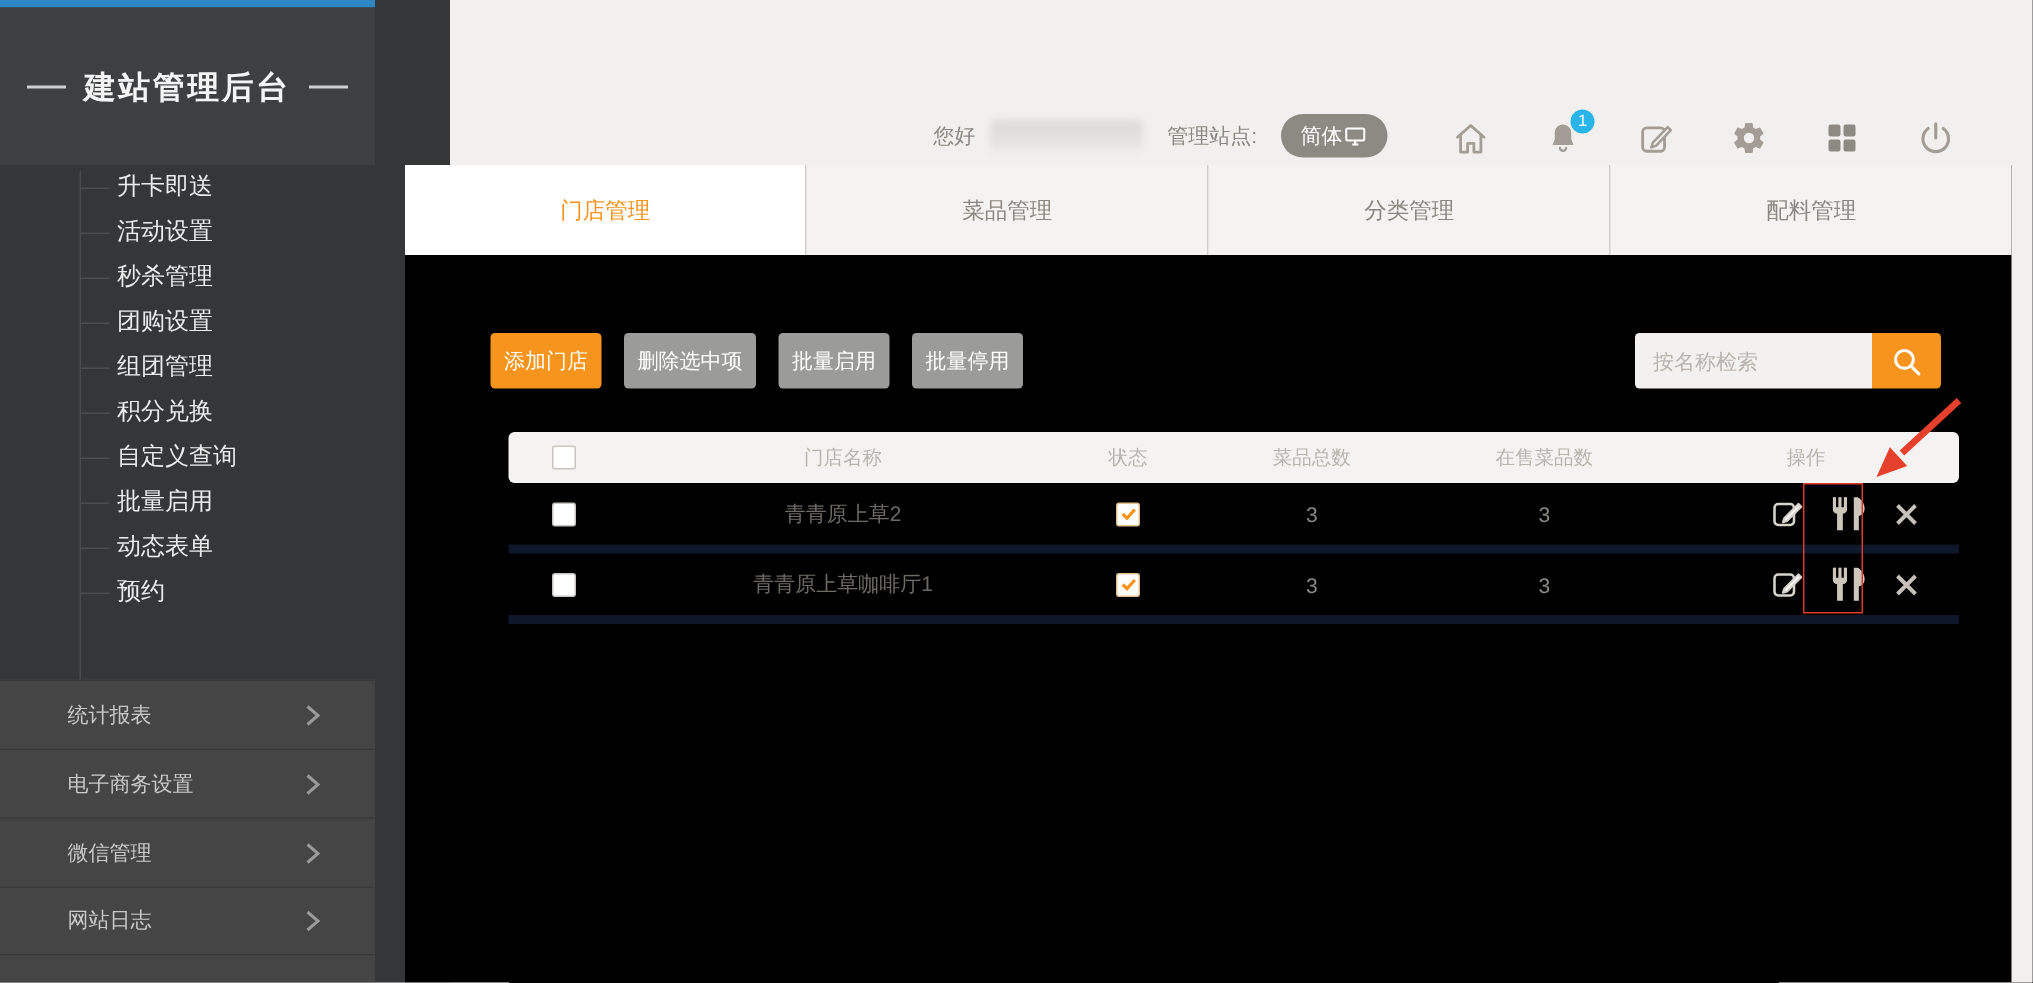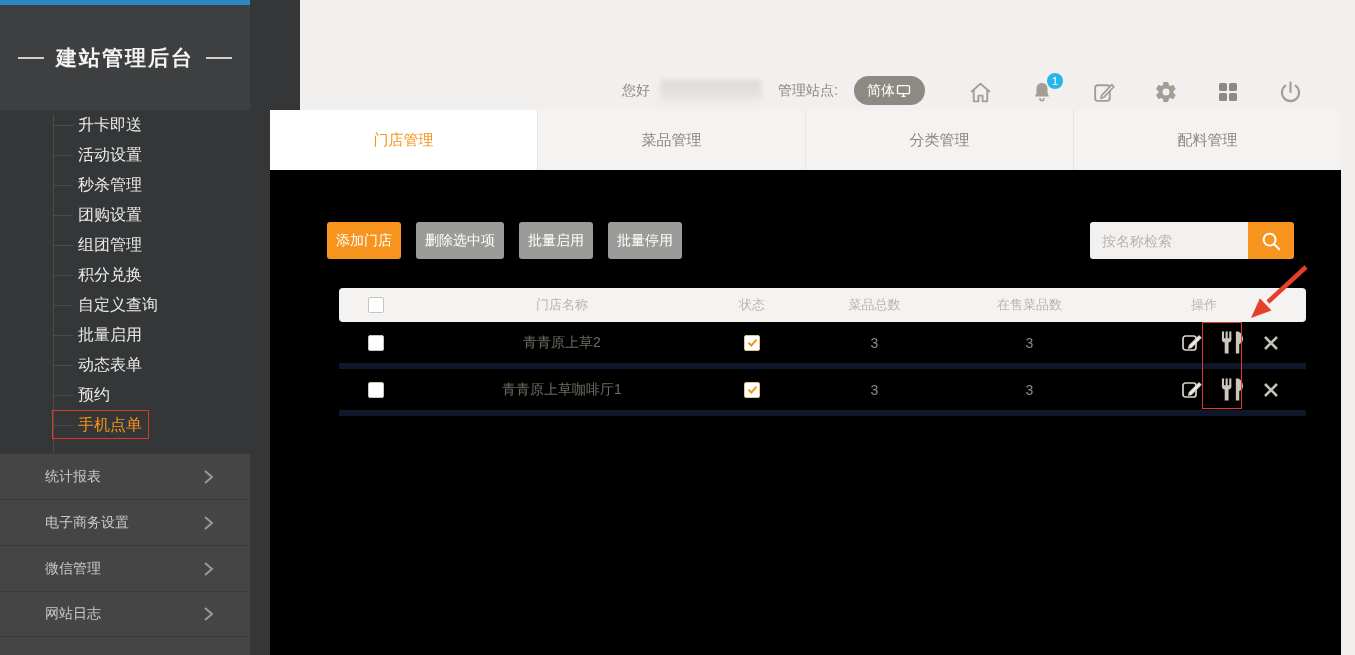--- a/index.html
+++ b/index.html
@@ -98,21 +98,20 @@
     <div class="sub-item"><span class="tick"></span><span>升卡即送</span></div>
         <div class="sub-item"><span class="tick"></span><span>活动设置</span></div>
         <div class="sub-item"><span class="tick"></span><span>秒杀管理</span></div>
         <div class="sub-item"><span class="tick"></span><span>团购设置</span></div>
         <div class="sub-item"><span class="tick"></span><span>组团管理</span></div>
         <div class="sub-item"><span class="tick"></span><span>积分兑换</span></div>
         <div class="sub-item"><span class="tick"></span><span>自定义查询</span></div>
         <div class="sub-item"><span class="tick"></span><span>批量启用</span></div>
         <div class="sub-item"><span class="tick"></span><span>动态表单</span></div>
         <div class="sub-item"><span class="tick"></span><span>预约</span></div>
-        <div class="sub-item active"><span class="tick"></span><span class="active-box"></span><span>手机点单</span></div>
       </div>
     <div class="sections">
         <div class="section">
           <span>统计报表</span>
           <span class="chev">
             <svg width="11" height="16" viewBox="0 0 11 16" fill="none" stroke="#9a9a9a" stroke-width="2">
               <path d="M2 2l7 6-7 6"></path>
             </svg>
           </span>
         </div>

